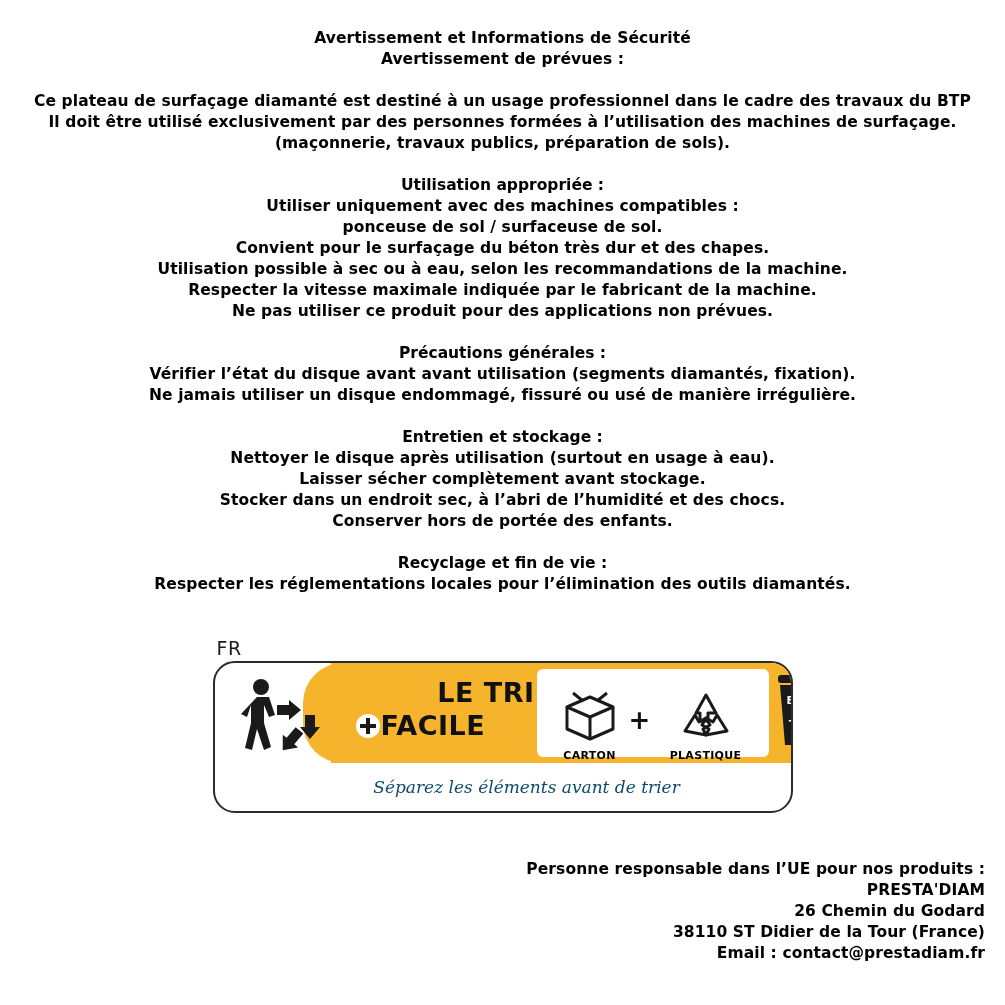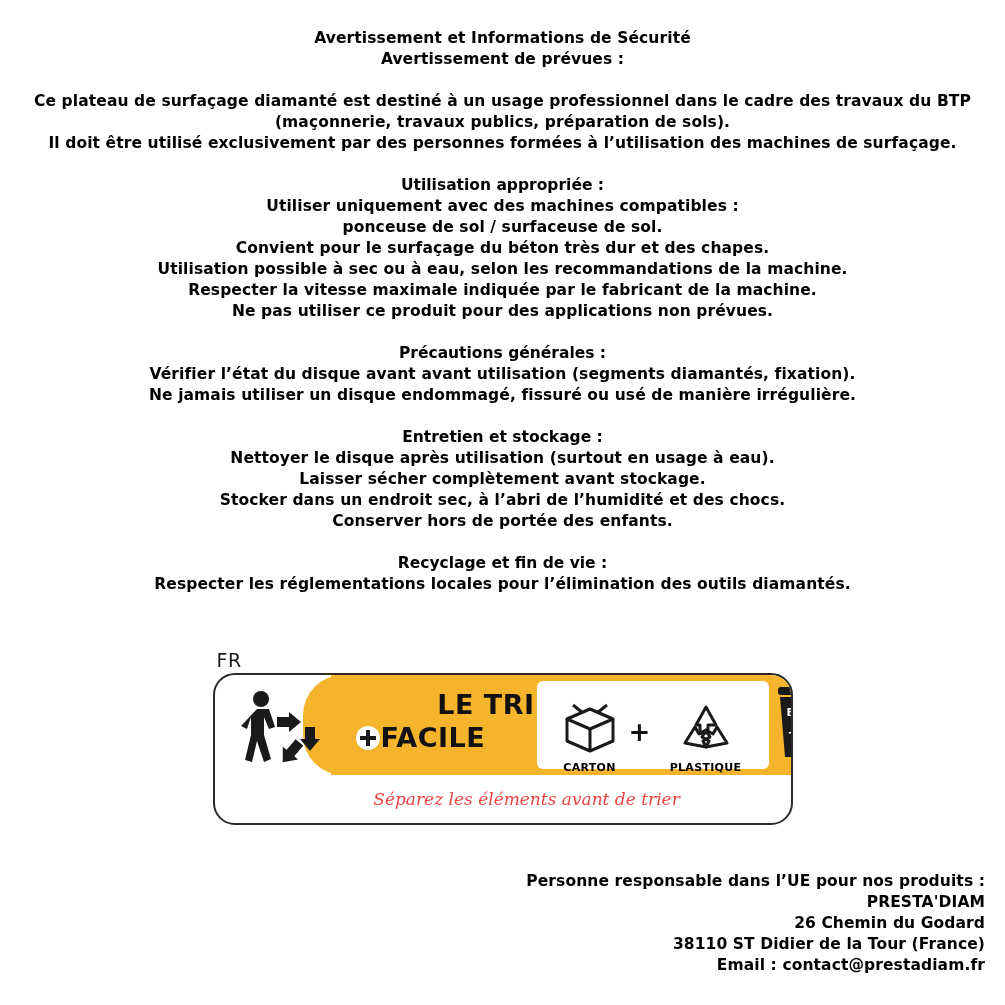--- a/index.html
+++ b/index.html
@@ -49,21 +49,20 @@
     position: relative;
   }
   .fr-tag {
     font-size: 19px;
     font-weight: normal;
     font-family: "DejaVu Sans", "Liberation Sans", sans-serif;
     text-align: left;
     padding-left: 4px;
     color: #1a1a1a;
     letter-spacing: 0.5px;
-    margin-top: 12px;
   }
   .label-box {
     margin-top: 2px;
     border: 2px solid #2b2b2b;
     border-radius: 22px;
     background: #ffffff;
     height: 148px;
     position: relative;
     overflow: hidden;
   }
@@ -172,21 +171,21 @@
     letter-spacing: 0.4px;
   }
   .separez {
     position: absolute;
     left: 0;
     right: 0;
     bottom: 14px;
     text-align: center;
     font-style: italic;
     font-size: 17px;
-    color: #ef4444;
+    color: #0c4a6e;
     font-family: "DejaVu Serif", "Liberation Serif", serif;
     padding-left: 48px;
   }
 
   
   .footer {
     margin-top: 46px;
     text-align: right;
   }
   .footer .line {
@@ -198,22 +197,22 @@
 <body>
 
 <div class="page">
 
   <div class="line">Avertissement et Informations de Sécurité</div>
   <div class="line">Avertissement de prévues :</div>
 
   <div class="spacer"></div>
 
   <div class="line">Ce plateau de surfaçage diamanté est destiné à un usage professionnel dans le cadre des travaux du BTP</div>
+  <div class="line">Il doit être utilisé exclusivement par des personnes formées à l’utilisation des machines de surfaçage.</div>
   <div class="line">(maçonnerie, travaux publics, préparation de sols).</div>
-  <div class="line">Il doit être utilisé exclusivement par des personnes formées à l’utilisation des machines de surfaçage.</div>
 
   <div class="spacer"></div>
 
   <div class="section-head">Utilisation appropriée :</div>
   <div class="line">Utiliser uniquement avec des machines compatibles :</div>
   <div class="line">ponceuse de sol / surfaceuse de sol.</div>
   <div class="line">Convient pour le surfaçage du béton très dur et des chapes.</div>
   <div class="line">Utilisation possible à sec ou à eau, selon les recommandations de la machine.</div>
   <div class="line">Respecter la vitesse maximale indiquée par le fabricant de la machine.</div>
   <div class="line">Ne pas utiliser ce produit pour des applications non prévues.</div>

